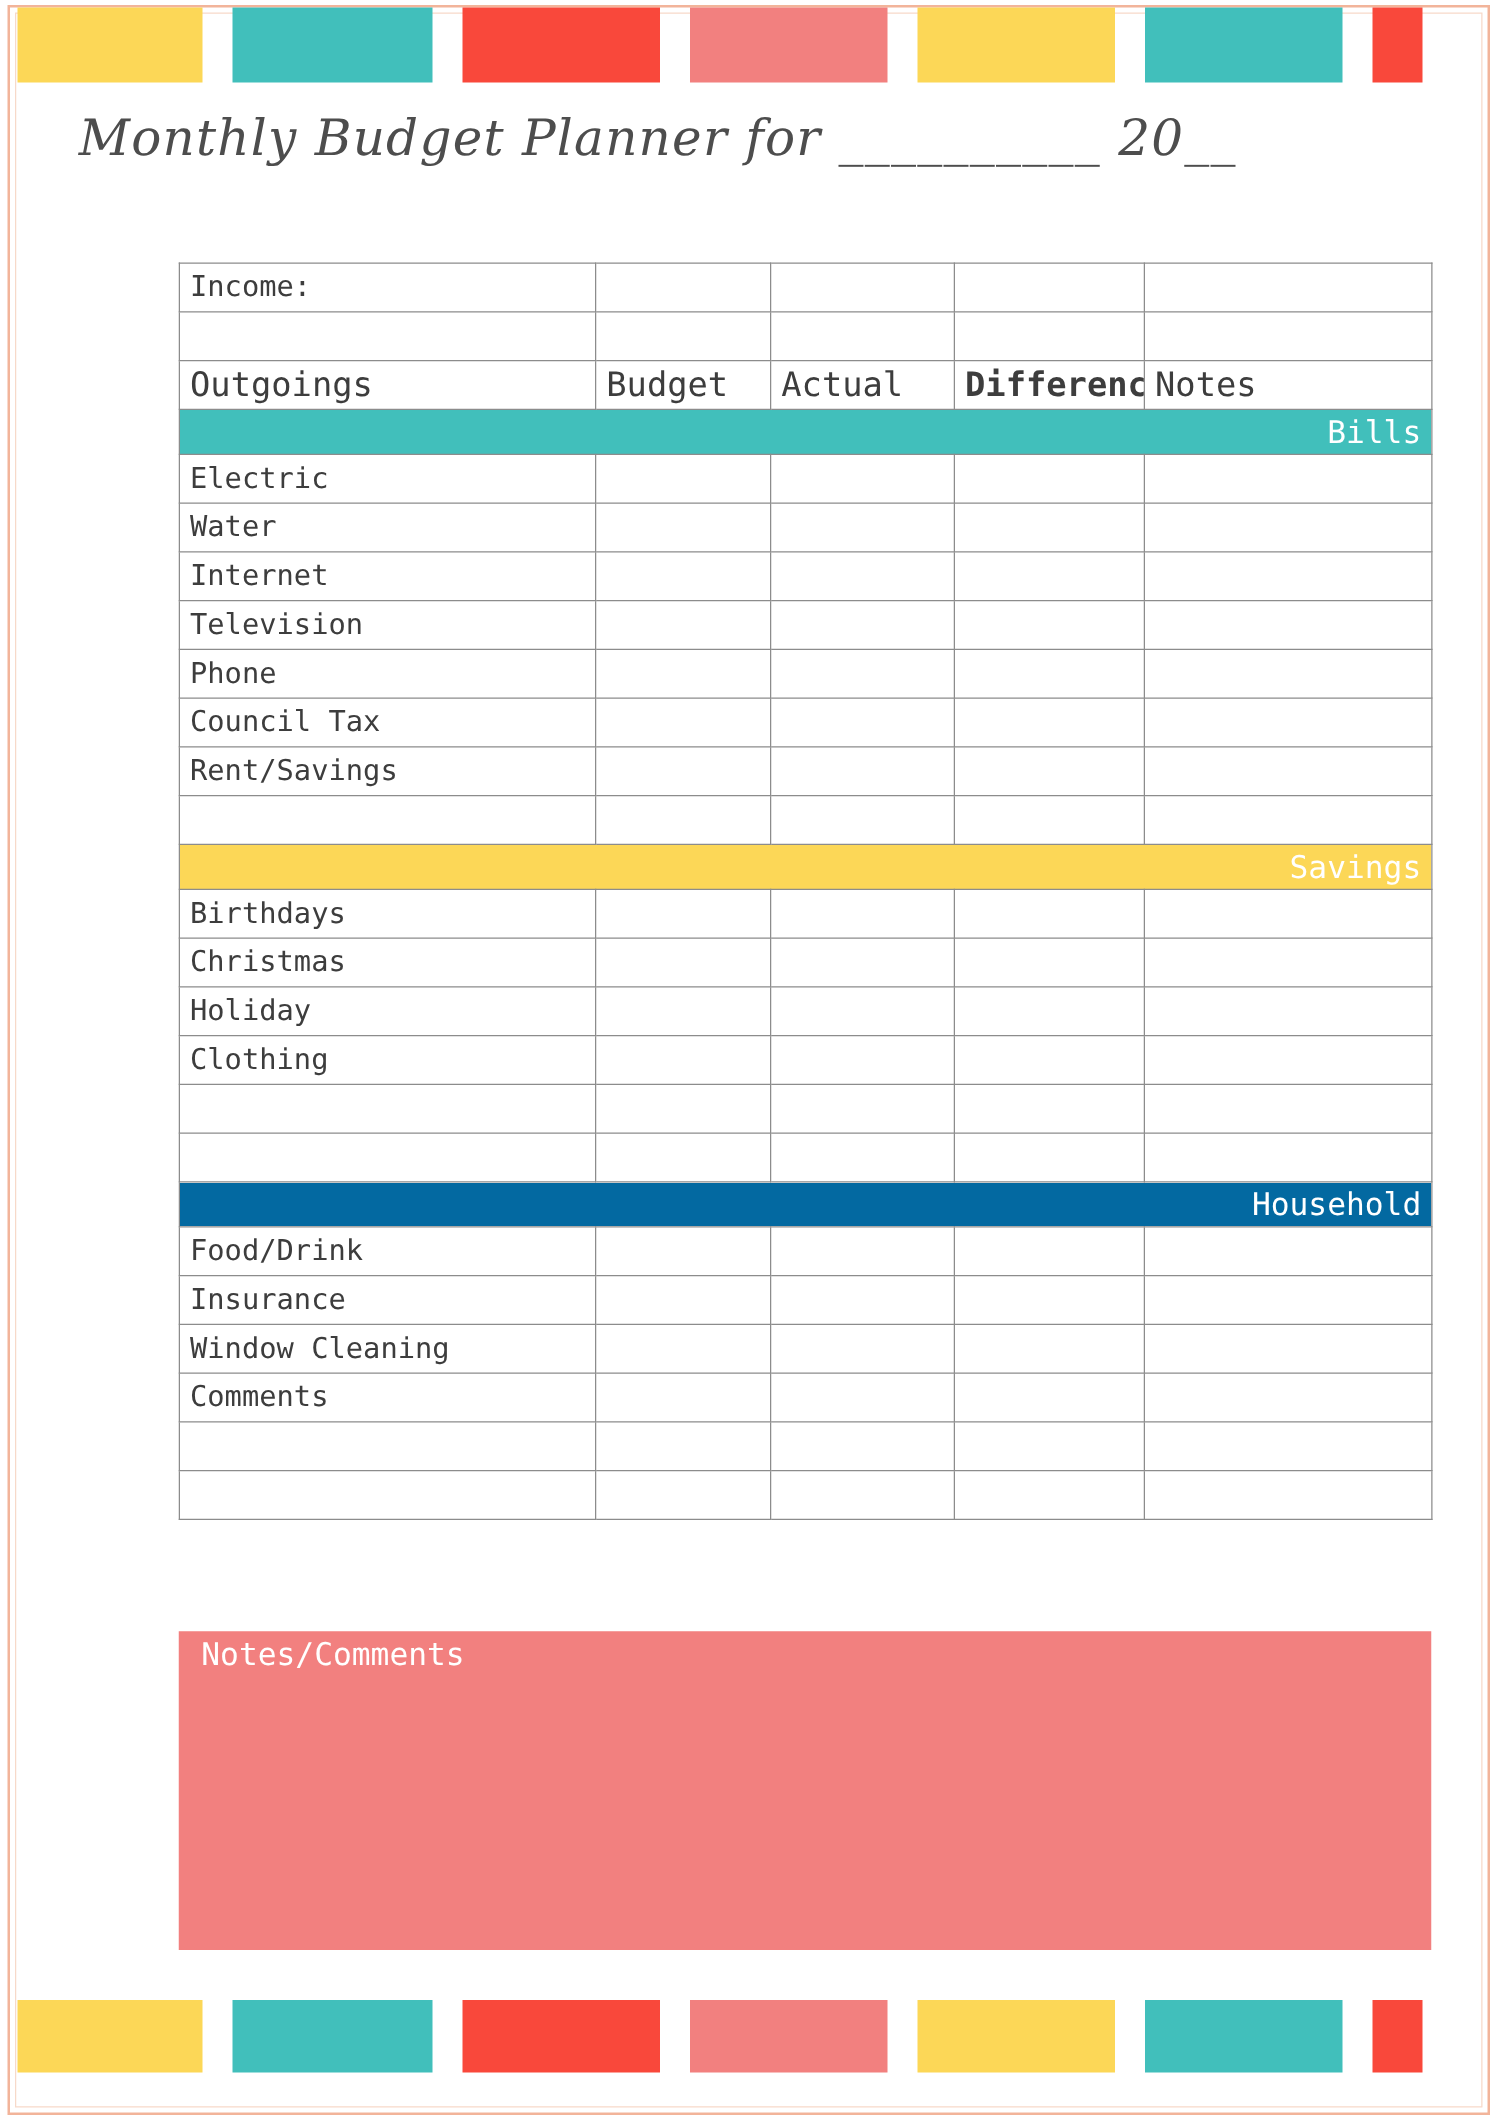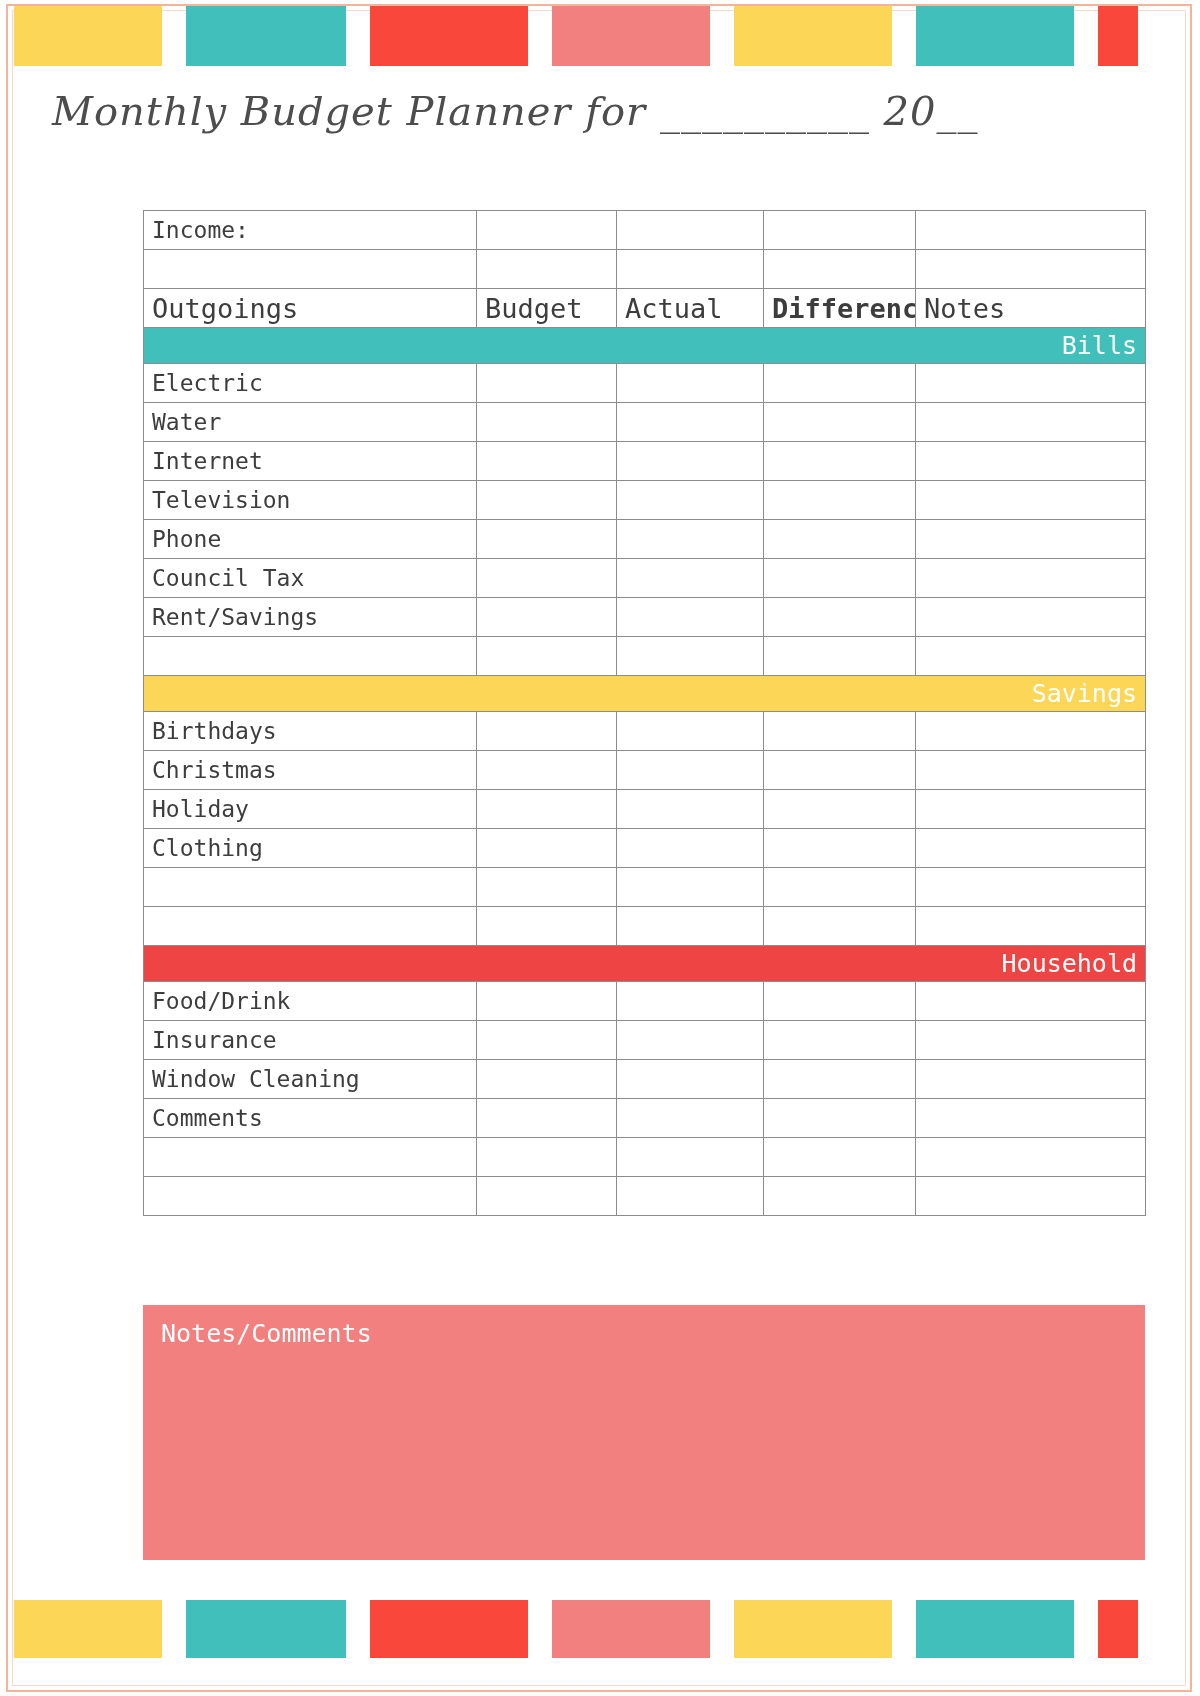--- a/index.html
+++ b/index.html
@@ -52,21 +52,21 @@
   .strip.bottom { left: 14px; top: 1600px; }
   .block {
     height: 60px;
     margin-right: 24px;
   }
   .strip.bottom .block { height: 58px; }
 
   
   .title {
     position: absolute;
-    left: 52px;
+    left: 63px;
     top: 88px;
     font-family: "DejaVu Serif", serif;
     font-style: italic;
     font-size: 40px;
     color: #4d4d4d;
     letter-spacing: 1px;
     white-space: nowrap;
   }
 
   
@@ -122,21 +122,21 @@
 
   
   .notes-box {
     position: absolute;
     left: 143px;
     top: 1305px;
     width: 1002px;
     height: 255px;
     background: #f2807f;
     box-sizing: border-box;
-    padding: 14px 18px;
+    padding: 4px 18px;
   }
   .notes-box .notes-label {
     color: #ffffff;
     font-family: "DejaVu Sans Mono", monospace;
     font-size: 25px;
   }
 </style>
 </head>
 <body>
 
@@ -294,21 +294,21 @@
           <td></td>
         </tr>
         <tr>
           <td class="row-label"></td>
           <td></td>
           <td></td>
           <td></td>
           <td></td>
         </tr>
         <tr class="section-row section-household">
-          <td colspan="5" style="background: #ef4444;">Household</td>
+          <td colspan="5" style="background: #0369a1;">Household</td>
         </tr>
         <tr>
           <td class="row-label">Food/Drink</td>
           <td></td>
           <td></td>
           <td></td>
           <td></td>
         </tr>
         <tr>
           <td class="row-label">Insurance</td>

